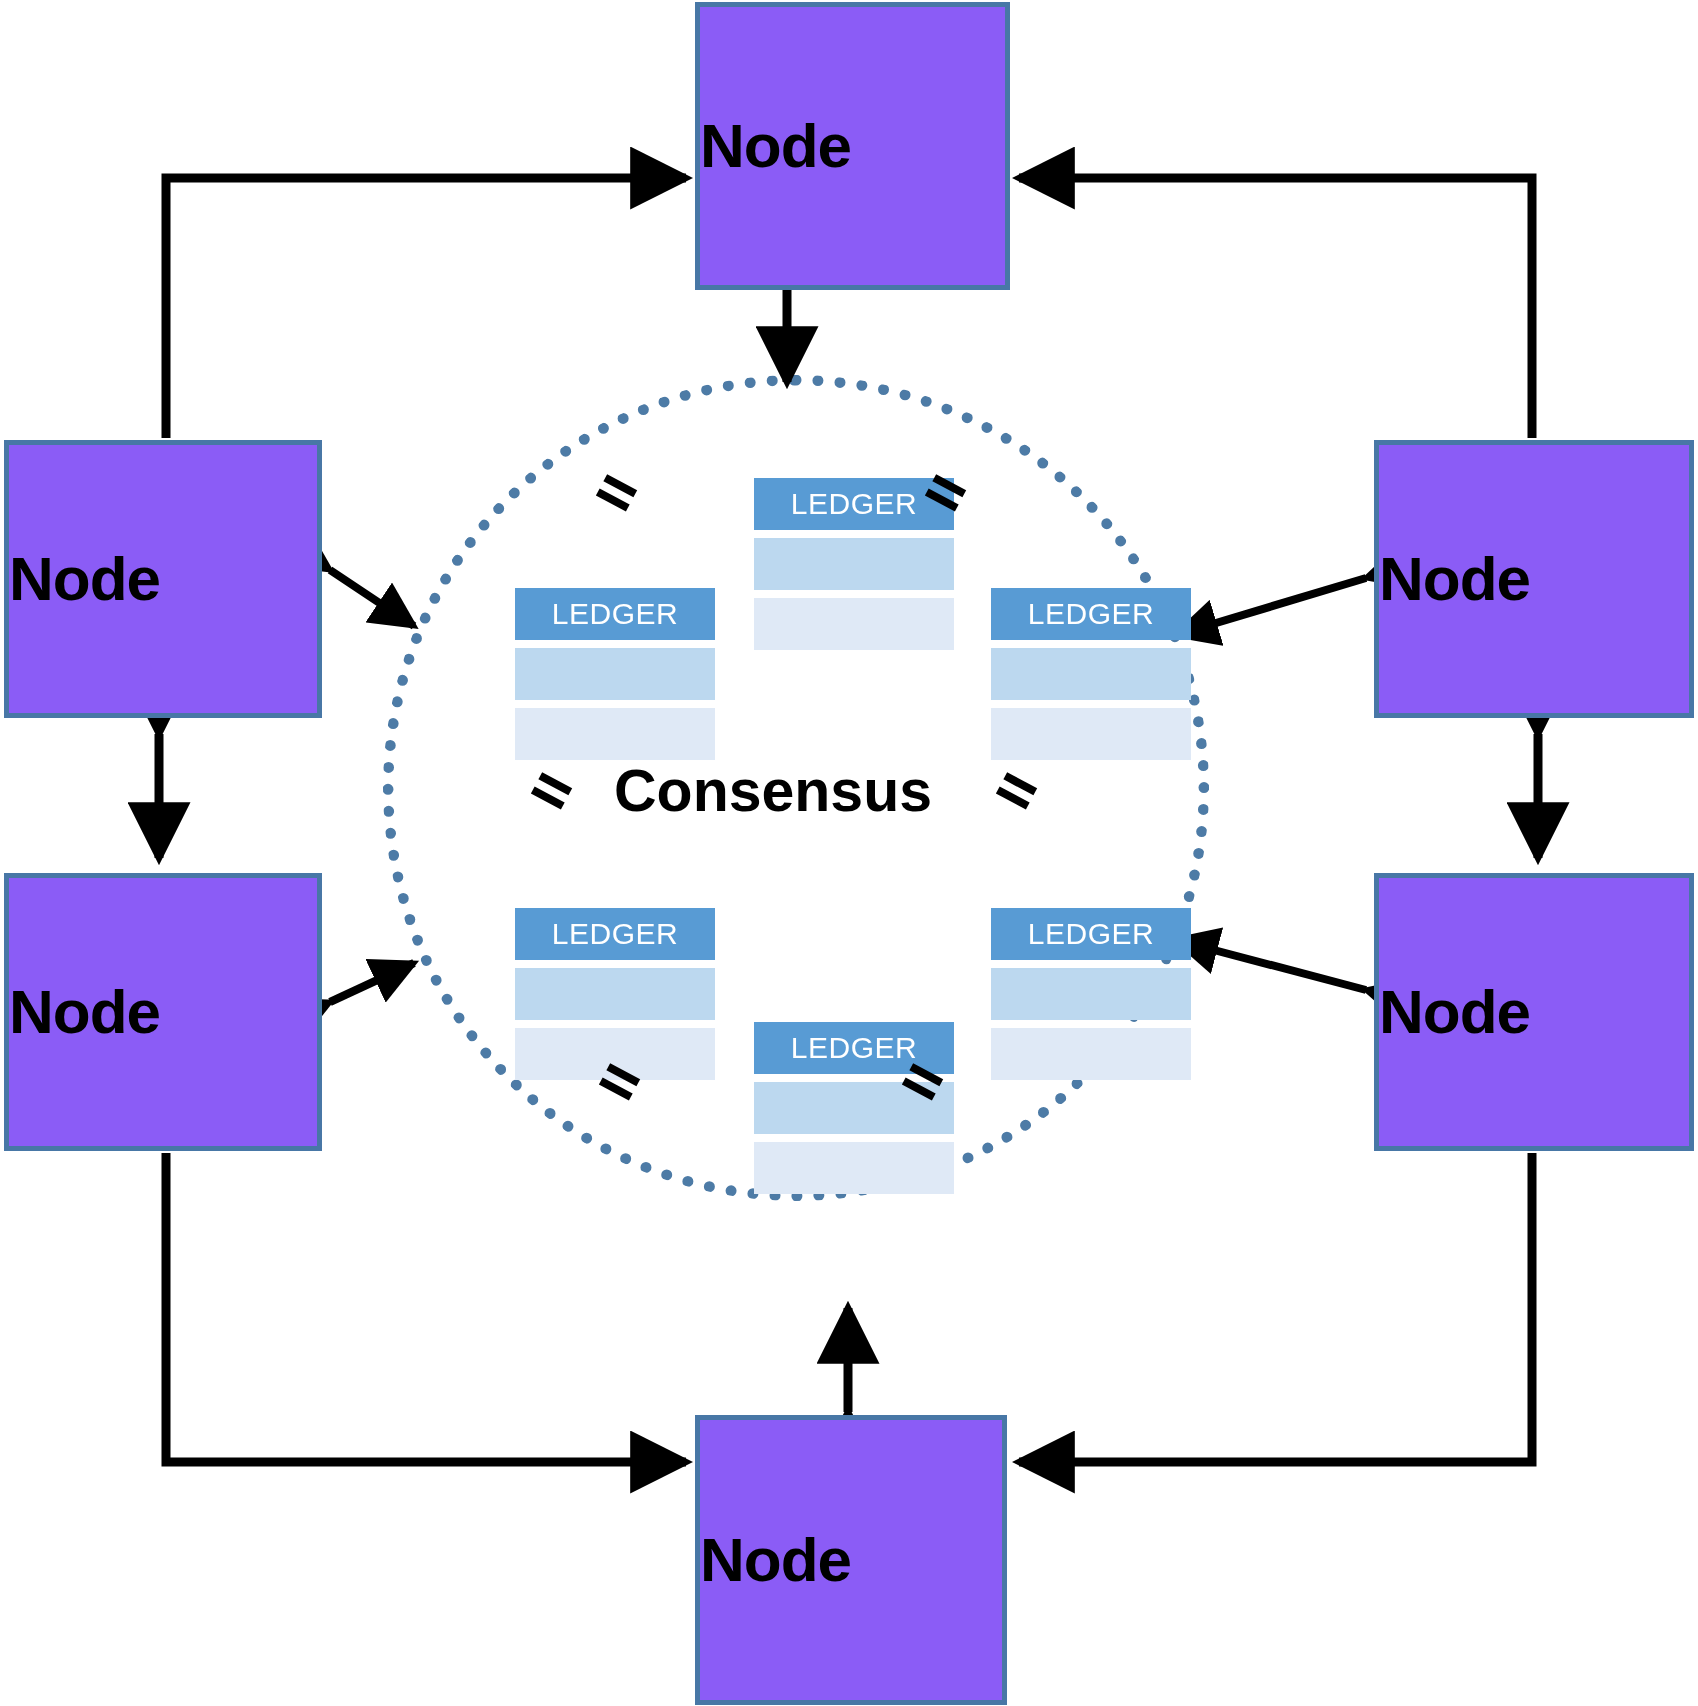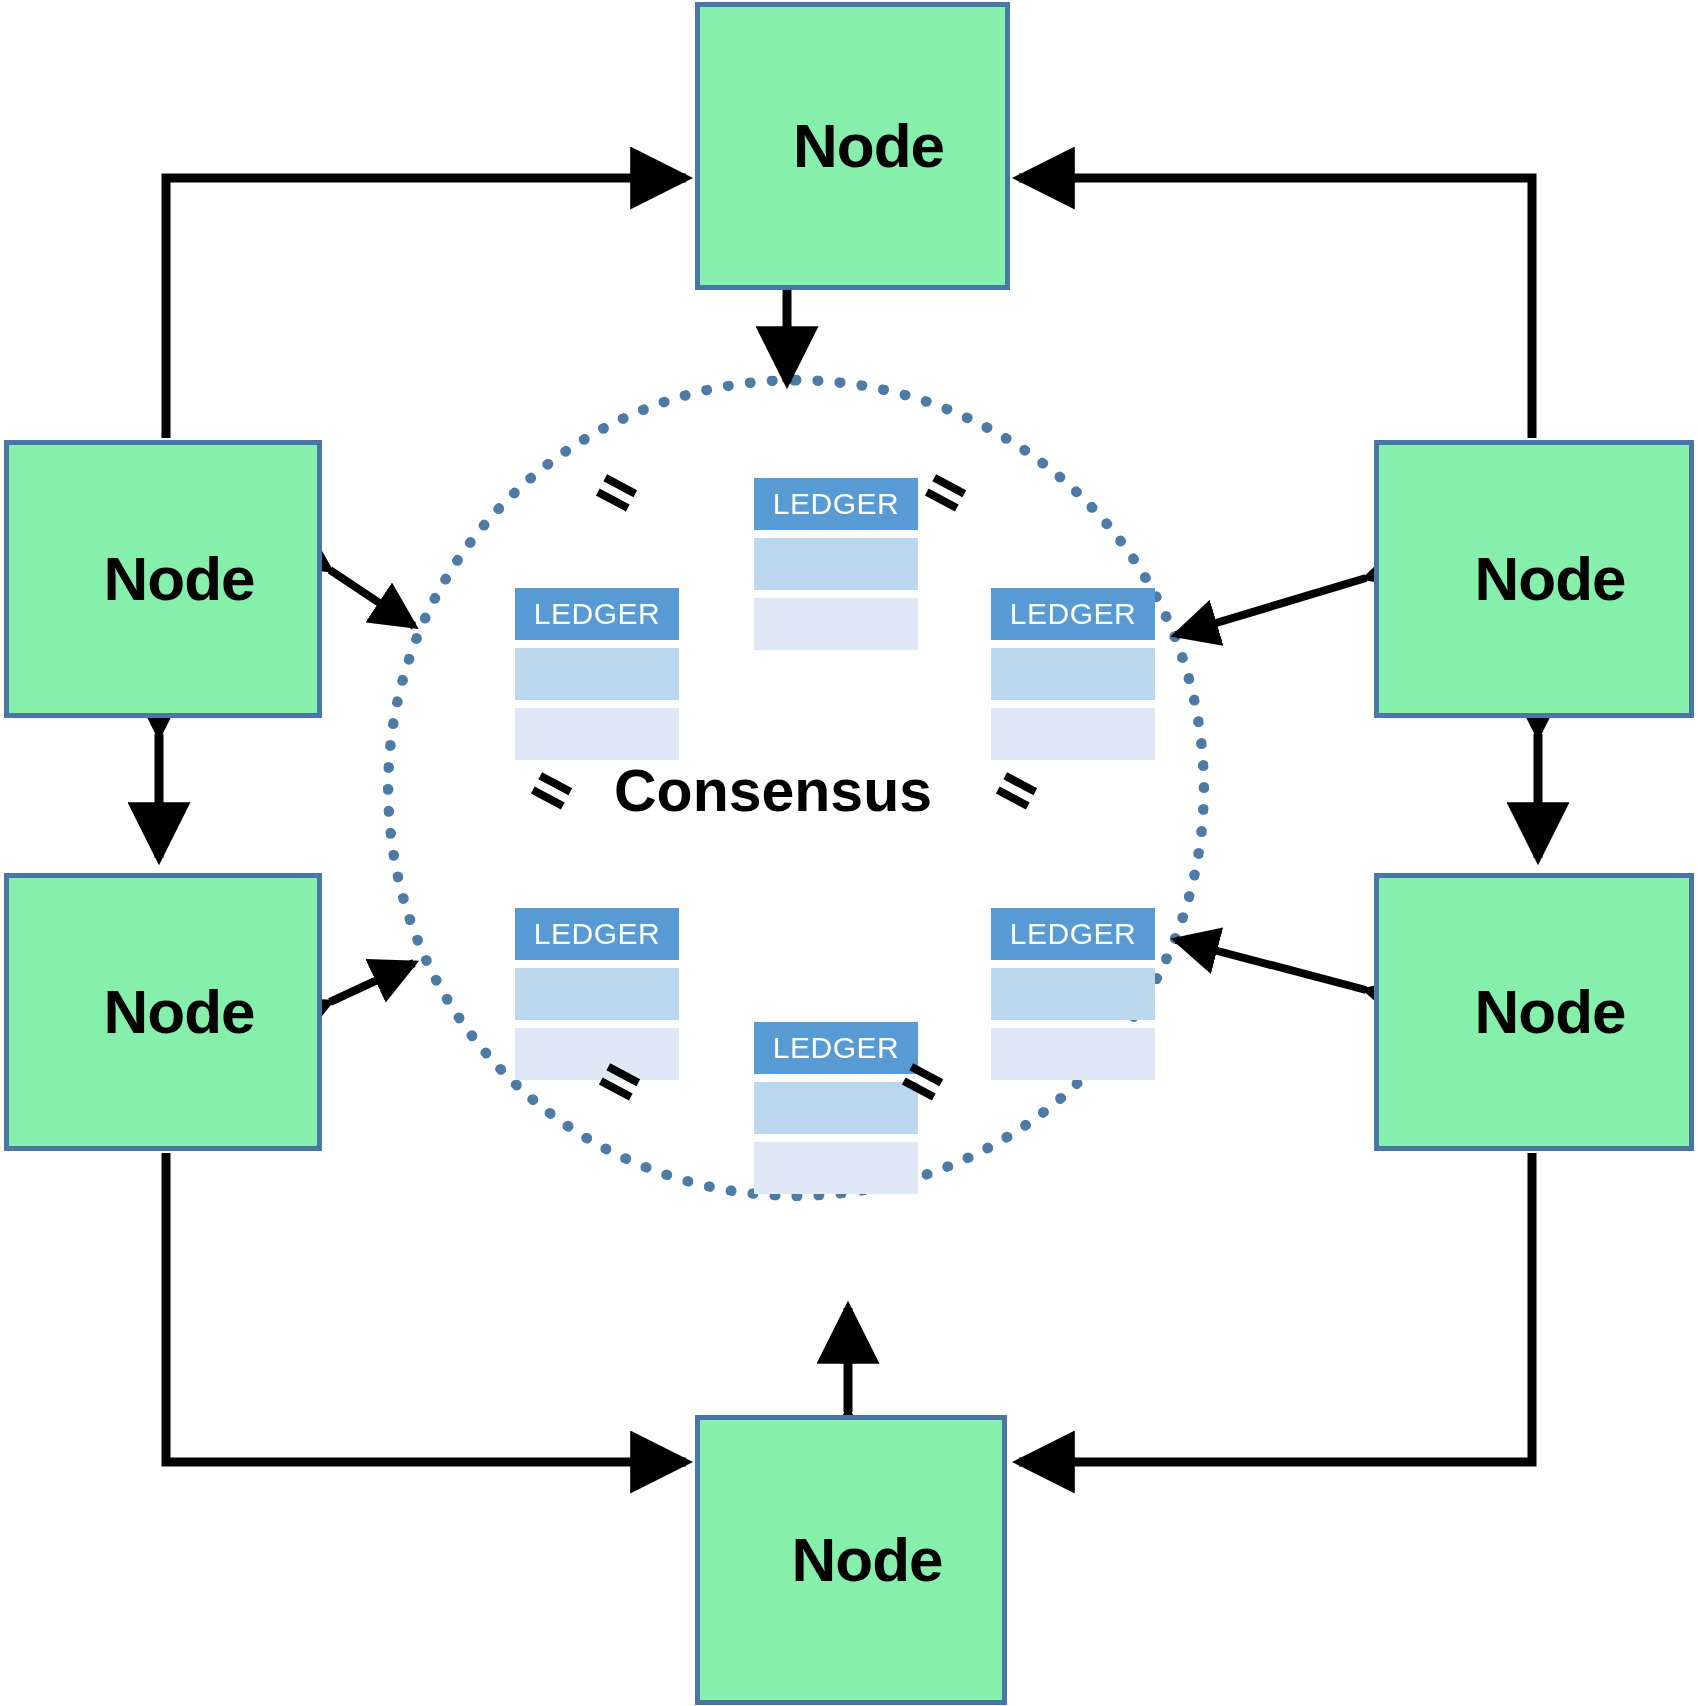--- a/index.html
+++ b/index.html
@@ -13,40 +13,38 @@
   #canvas {
     position: relative;
     width: 1698px;
     height: 1706px;
     background: #ffffff;
     overflow: hidden;
   }
   
   .node {
     position: absolute;
-    background: #86efac;
+    background: #8b5cf6;
     border: 5px solid #4877a6;
     box-sizing: border-box;
     display: flex;
     align-items: center;
-    justify-content: center;
-    padding-left: 32px;
   }
   .node-label {
     font-family: "Liberation Sans", sans-serif;
     font-weight: bold;
     font-size: 62px;
     color: #000000;
     letter-spacing: -1px;
     line-height: 1;
   }
   
   .ledger {
     position: absolute;
-    width: 164px;
+    width: 200px;
     border-radius: 6px;
   }
   .ledger-head {
     background: #589bd4;
     color: #ffffff;
     font-family: "Liberation Sans", sans-serif;
     font-size: 30px;
     line-height: 52px;
     height: 52px;
     text-align: center;

